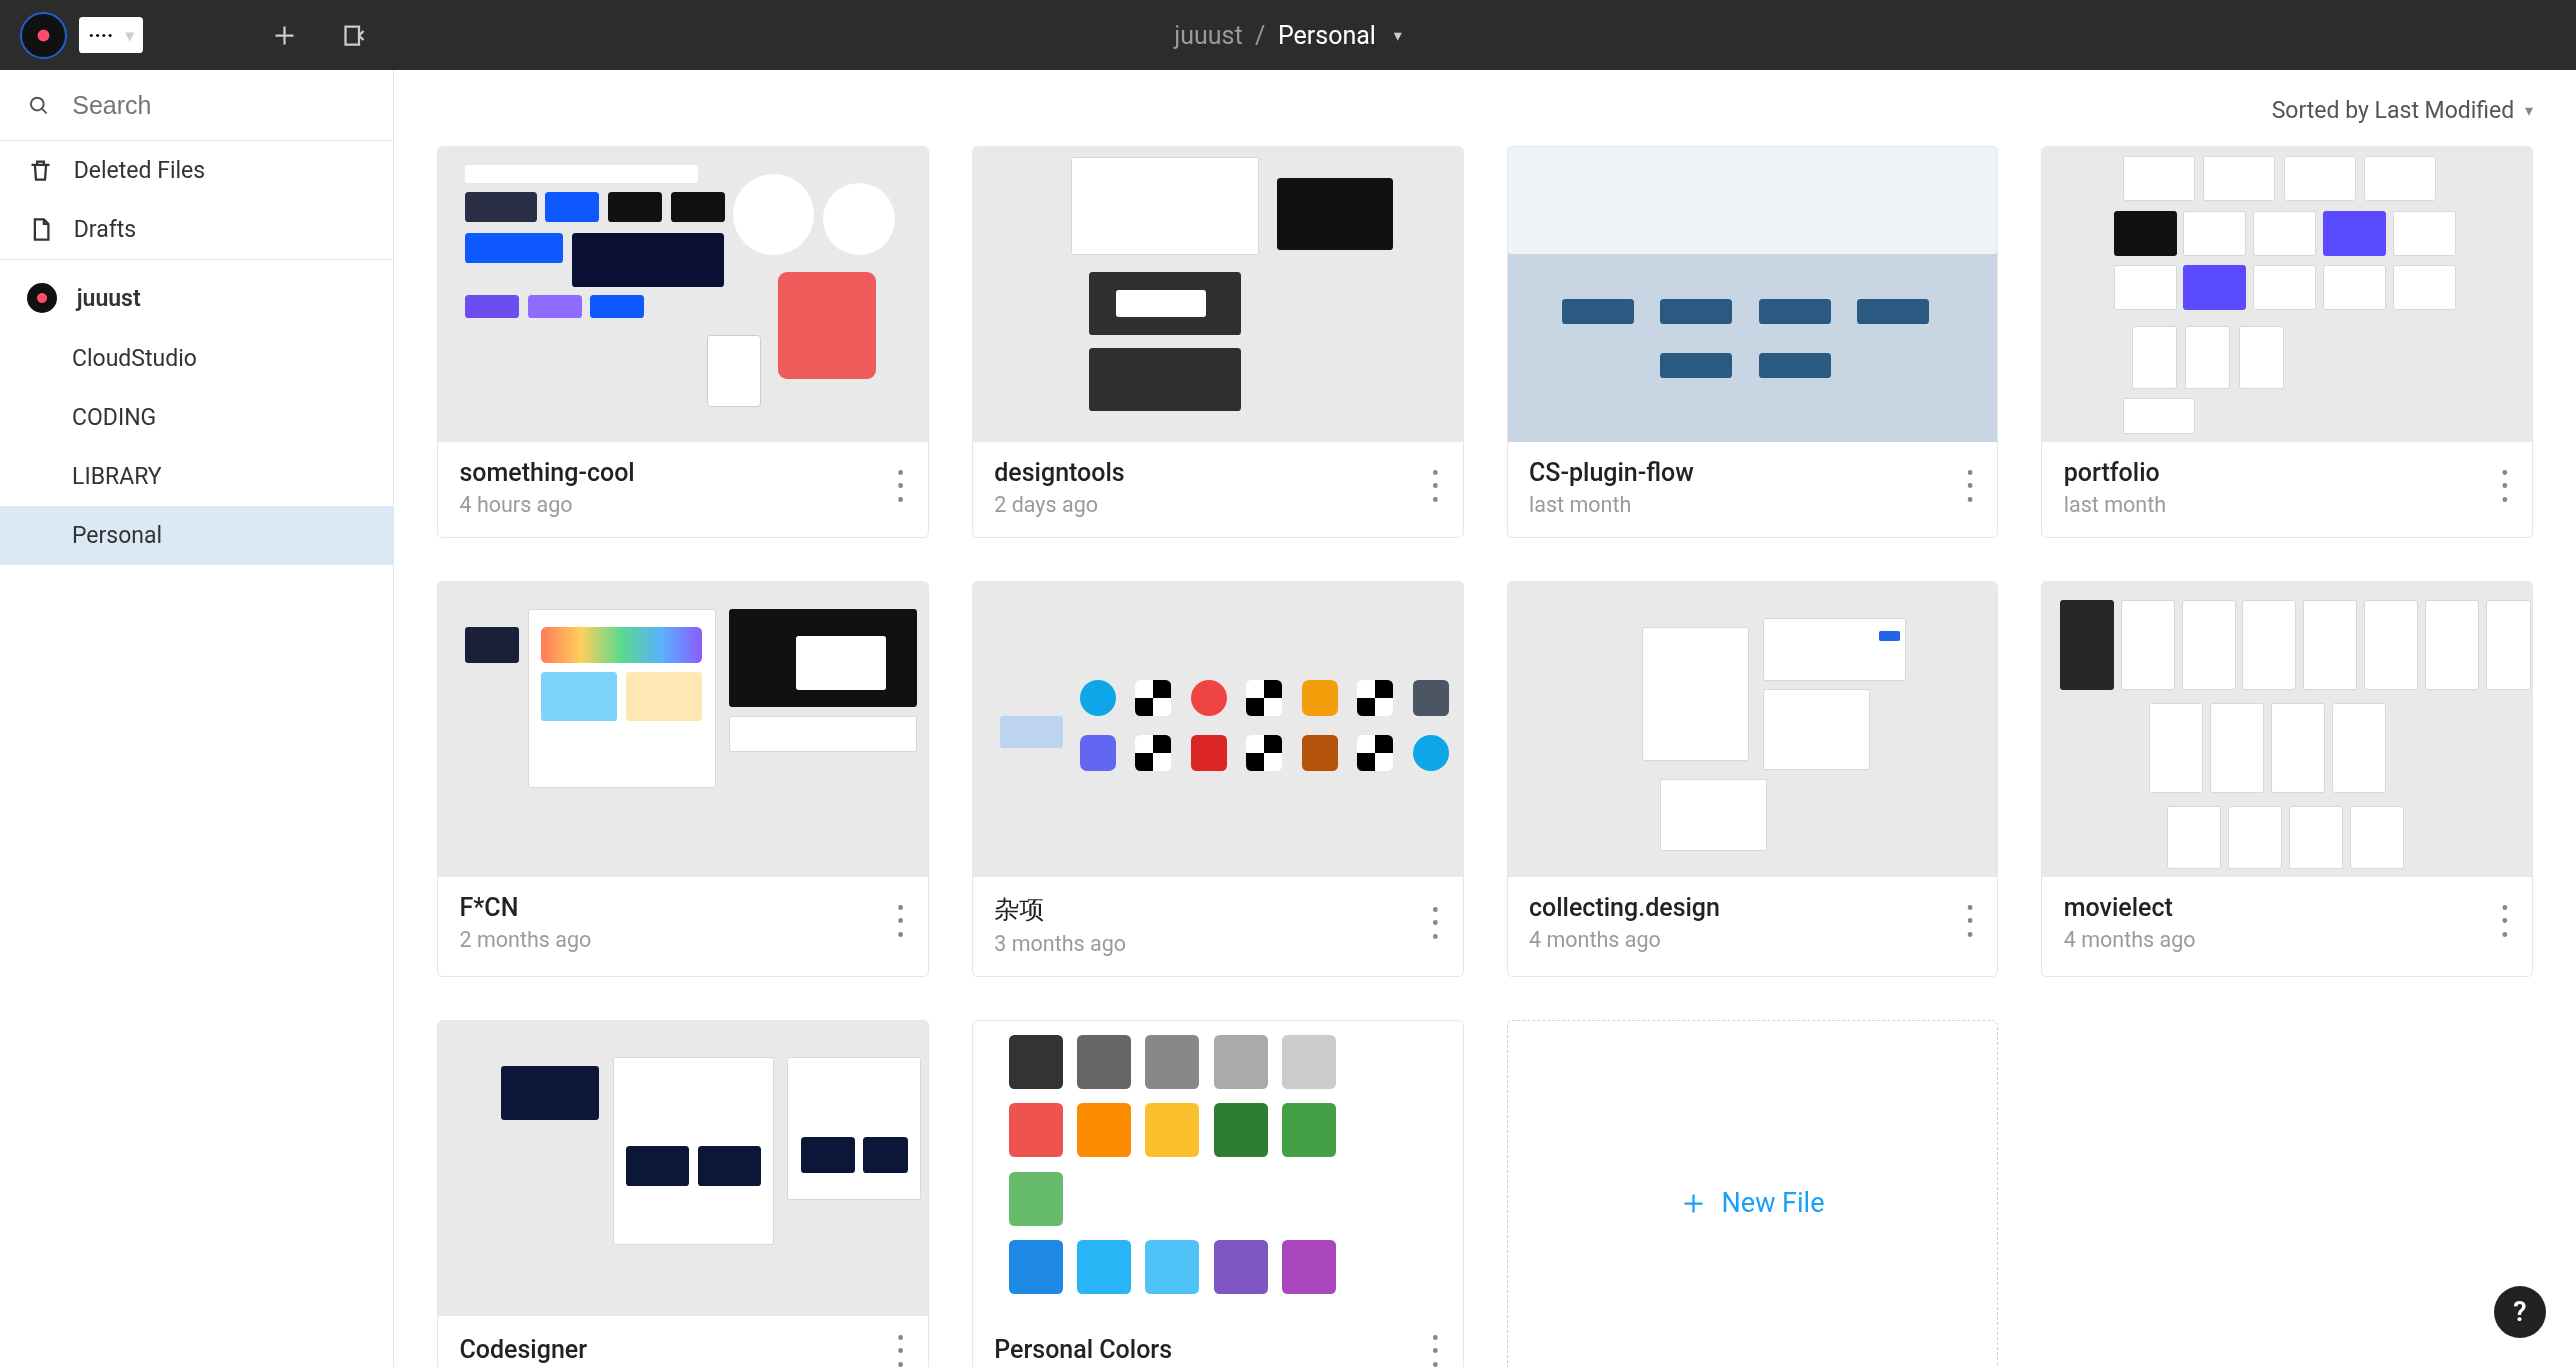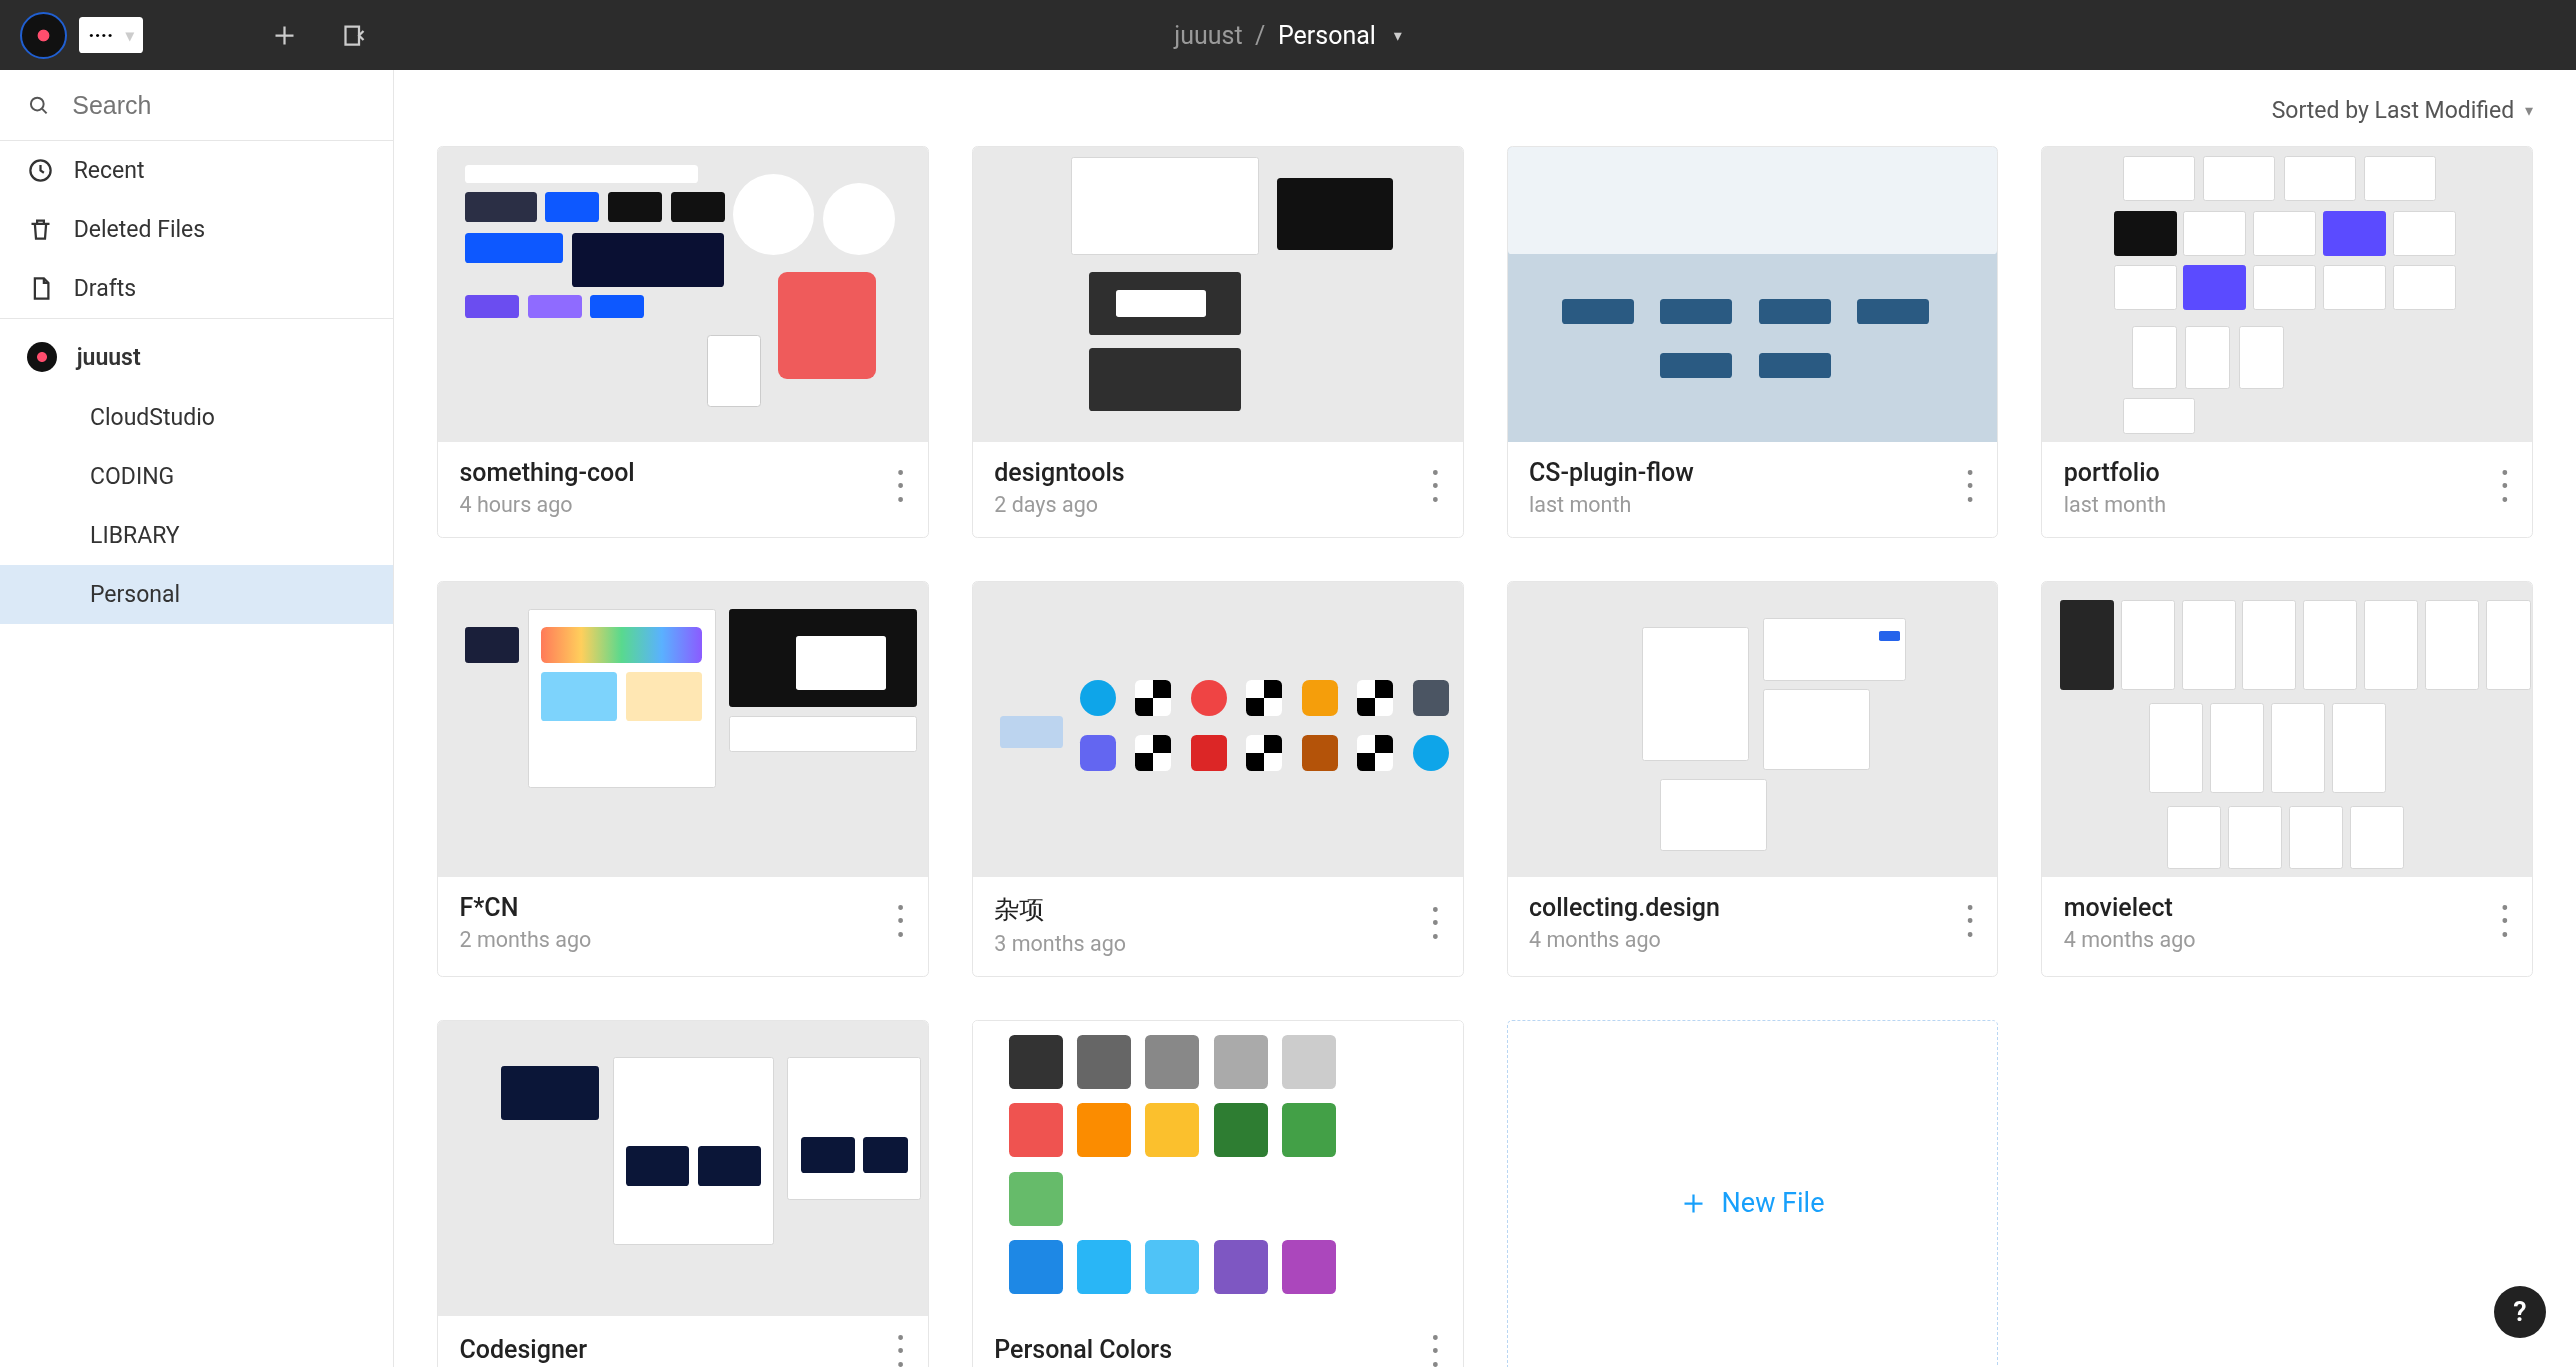--- a/index.html
+++ b/index.html
@@ -36,21 +36,21 @@
 
   
   .shell { display:flex; height:calc(100% - var(--topbar-h)); }
   .sidebar { width:var(--sidebar-w); border-right:0.9px solid var(--border); display:flex; flex-direction:column; }
   .search-row { display:flex; align-items:center; gap:19.7px; padding:19.7px 27px; }
   .search-row svg { width:27px; height:27px; stroke:#555; fill:none; stroke-width:2; }
   .search-row input { border:none; outline:none; font-size:25px; color:#555; width:100%; background:transparent; }
   .sidebar hr { border:none; border-top:0.9px solid var(--border); margin:0; }
   .side-item { display:flex; align-items:center; gap:19.7px; padding:16px 27px; font-size:23px; color:#333; cursor:pointer; }
   .side-item svg { width:27px; height:27px; stroke:#333; fill:none; stroke-width:2; }
-  .side-item.sub { padding-left:90px; }
+  .side-item.sub { padding-left:72px; }
   .side-item.selected { background:#dbe9f7; }
   .side-item .team-avatar { width:30px; height:30px; border-radius:50%; background:#111 radial-gradient(circle at 50% 50%, #ff4d6d 0 4.5px, transparent 5.4px); }
   .side-item.team-head { font-weight:600; padding-top:23px; }
   .sidebar .spacer { flex:1; }
   .new-team { display:flex; align-items:center; gap:19.7px; padding:23px 27px; font-size:23px; border-top:0.9px solid var(--border); }
   .new-team svg { width:32px; height:32px; stroke:#333; fill:none; stroke-width:2; }
 
   
   .main { flex:1; background:#fff; overflow:auto; position:relative; }
   .sortbar { display:flex; justify-content:flex-end; padding:27px 43px 9px; font-size:23px; color:#555; align-items:center; gap:10.7px; }
@@ -115,27 +115,20 @@
 
   <aside class="sidebar">
     <div class="search-row">
       <svg viewBox="0 0 24 24">
           <circle cx="10.5" cy="10.5" r="6.5"></circle>
           <path d="M20 20l-4.5-4.5"></path>
         </svg>
       <input type="text" placeholder="Search" style="">
     </div>
     <hr>
-    <div class="side-item">
-      <svg viewBox="0 0 24 24">
-          <circle cx="12" cy="12" r="9"></circle>
-          <path d="M12 7v5l3 2"></path>
-        </svg>
-      <span>Recent</span>
-    </div>
     <div class="side-item">
       <svg viewBox="0 0 24 24">
           <path d="M4 7h16M9 7V4h6v3M7 7l1 13h8l1-13"></path>
         </svg>
       <span>Deleted Files</span>
     </div>
     <div class="side-item">
       <svg viewBox="0 0 24 24">
           <path d="M7 3h8l4 4v14H7z"></path>
           <path d="M15 3v4h4"></path>

